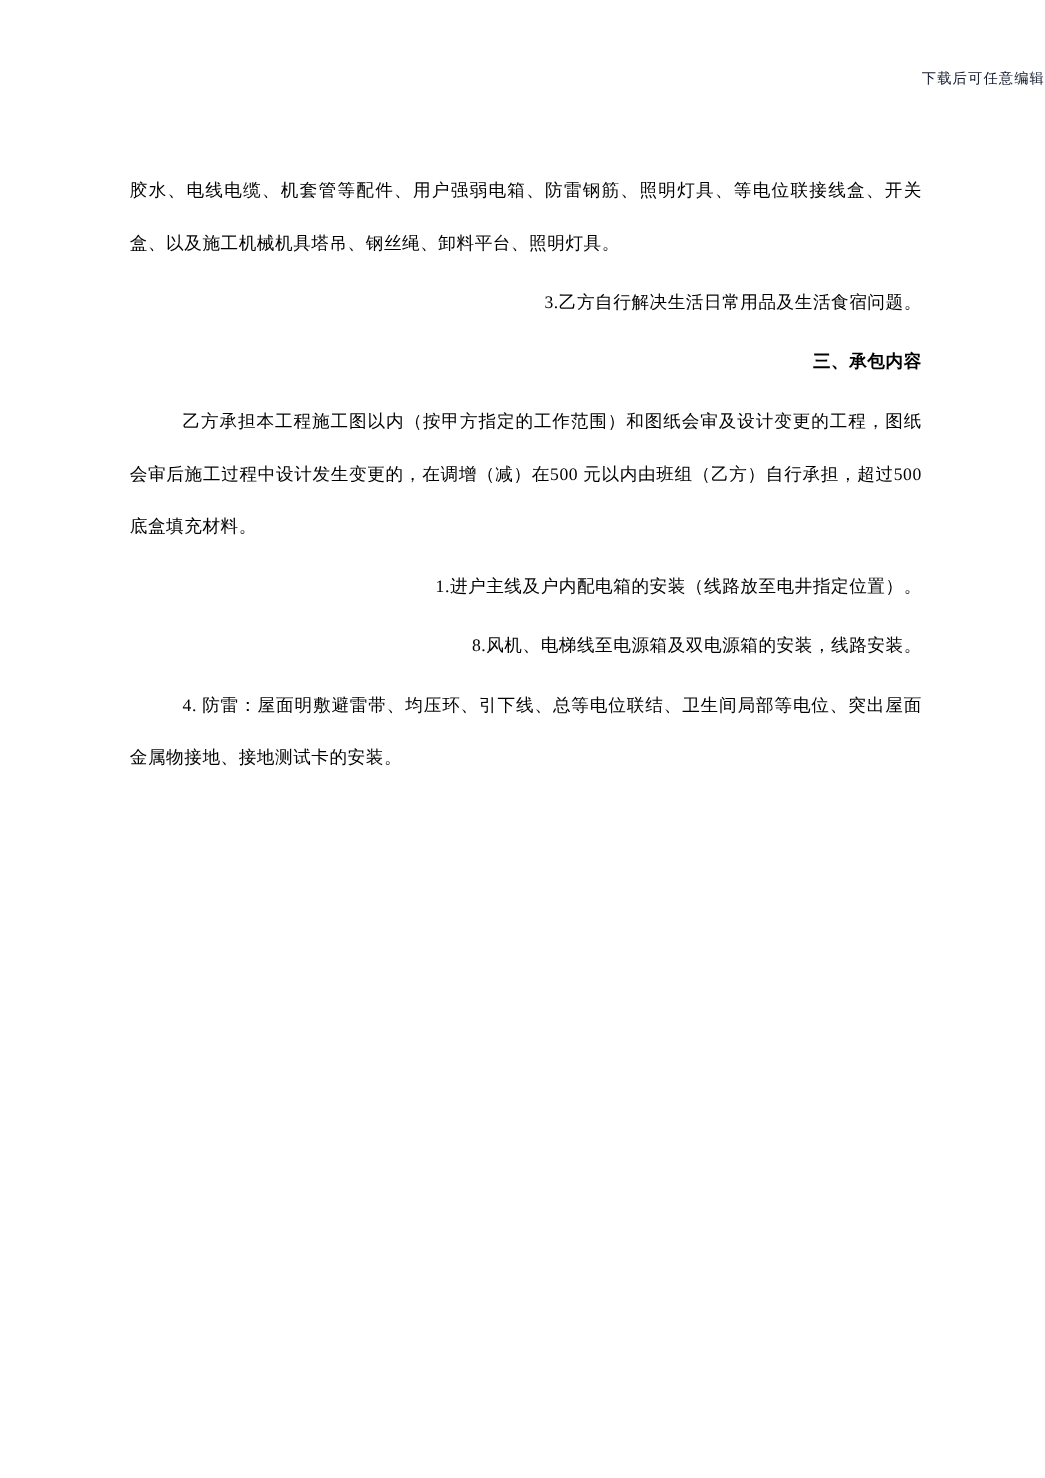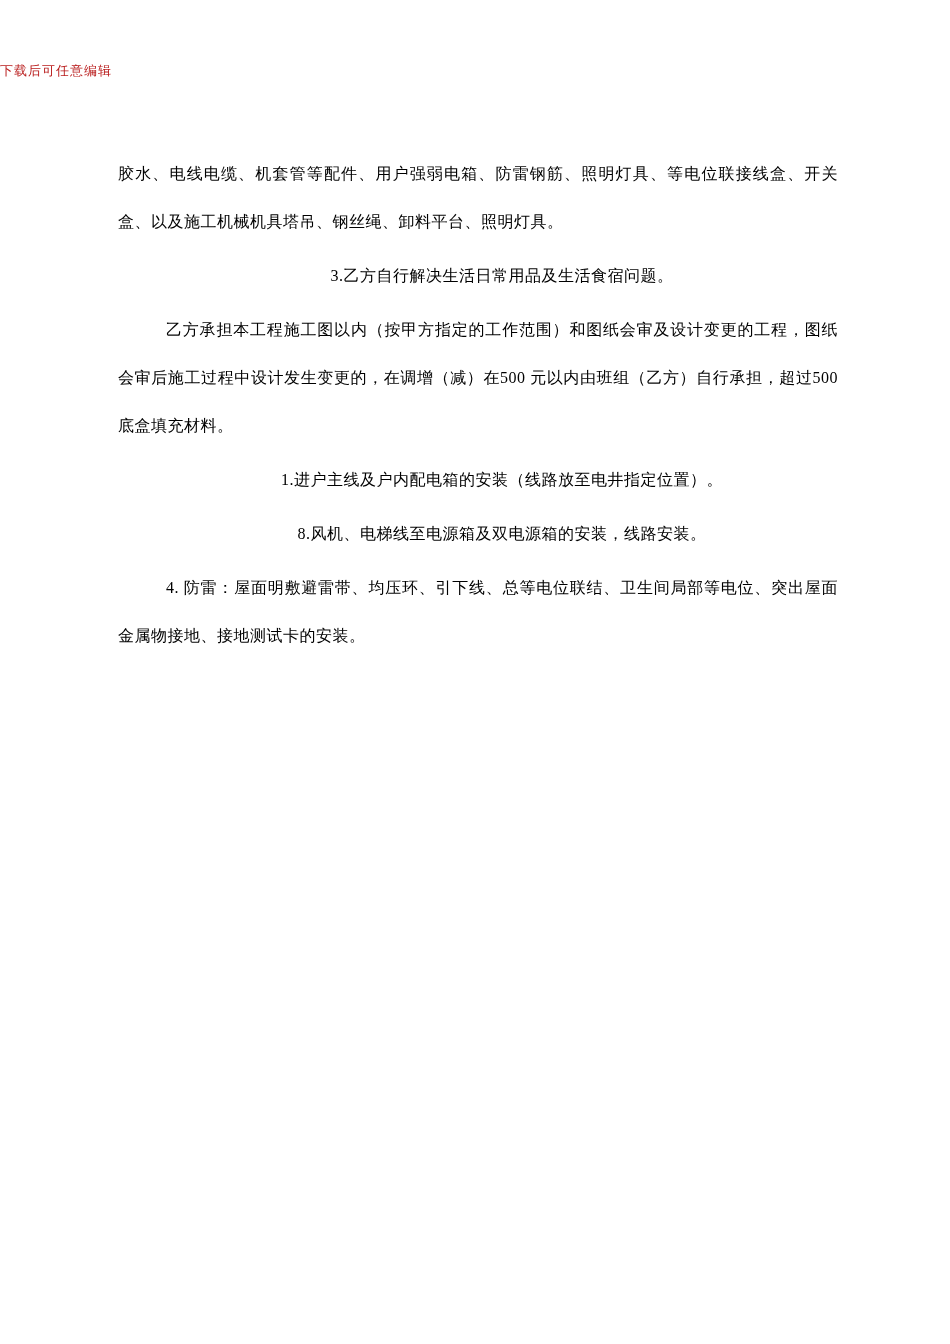--- a/index.html
+++ b/index.html
@@ -21,23 +21,23 @@
     height: 1344px;
     box-sizing: border-box;
     padding: 0;
     background: #ffffff;
   }
   .watermark {
     position: absolute;
     top: 62px;
     left: 0;
     width: 950px;
-    text-align: left;
+    text-align: right;
     font-size: 13px;
-    color: #b91c1c;
+    color: #0f172a;
     letter-spacing: 1px;
     font-family: Liberation Sans, sans-serif;
   }
   .content {
     position: absolute;
     top: 150px;
     left: 118px;
     width: 720px;
   }
   p {
@@ -51,37 +51,38 @@
   }
   p.indent {
     text-indent: 48px;
   }
   p.heading {
     font-weight: bold;
     text-indent: 48px;
     margin-top: 2px;
   }
   .nojust {
-    text-align: center;
+    text-align: right;
   }
 </style>
 </head>
 <body>
 
 <div class="page">
 
   <div class="watermark">下载后可任意编辑</div>
 
   <div class="content">
 
     <p class="">胶水、电线电缆、机套管等配件、用户强弱电箱、防雷钢筋、照明灯具、等电位联接线盒、开关盒、以及施工机械机具塔吊、钢丝绳、卸料平台、照明灯具。</p>
 
 
     <p class="indent nojust">3.乙方自行解决生活日常用品及生活食宿问题。</p>
 
+    <p class="heading nojust">三、承包内容</p>
 
     <p class="indent">乙方承担本工程施工图以内（按甲方指定的工作范围）和图纸会审及设计变更的工程，图纸会审后施工过程中设计发生变更的，在调增（减）在500 元以内由班组（乙方）自行承担，超过500 底盒填充材料。</p>
 
 
 
     <p class="indent nojust">1.进户主线及户内配电箱的安装（线路放至电井指定位置）。</p>
 
     <p class="indent nojust">8.风机、电梯线至电源箱及双电源箱的安装，线路安装。</p>
 
 

